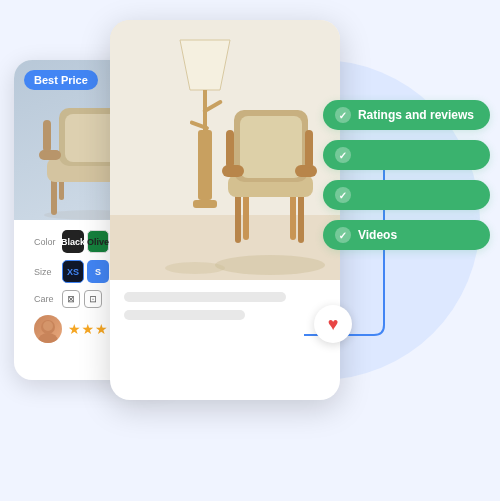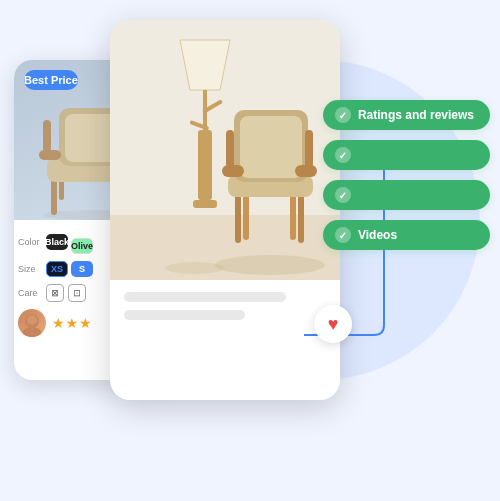--- a/index.html
+++ b/index.html
@@ -88,52 +88,52 @@
       justify-content: center;
     }
     .best-price-badge {
       position: absolute;
       top: 10px;
       left: 10px;
       background: #4285f4;
       color: #fff;
       font-size: 11px;
       font-weight: 700;
-      padding: 4px 0;
+      padding: 4px 10px;
       border-radius: 20px;
       z-index: 5;
     }
     .left-card-content {
-      padding: 10px 4px 6px;
+      padding: 10px 20px 6px;
     }
     .row-item {
       display: flex;
       align-items: center;
       margin-bottom: 7px;
       font-size: 10px;
       color: #555;
     }
     .row-label {
       width: 28px;
       color: #888;
       font-size: 9px;
     }
     .badge {
       display: inline-flex;
       align-items: center;
       justify-content: center;
       width: 22px;
-      height: 16px;
+      height: 23px;
       border-radius: 5px;
       font-size: 9px;
       font-weight: 700;
       margin-right: 3px;
     }
     .badge-dark { background: #222; color: #fff; }
-    .badge-outline { background: #86efac; color: #222; border: 1.5px solid #ddd; margin-top: 8px; }
+    .badge-outline { background: #15803d; color: #222; border: 1.5px solid #ddd; }
     .badge-blue { background: #4285f4; color: #fff; }
     .badge-blue-outline { background: #0f172a; color: #4285f4; border: 1.5px solid #4285f4; }
     .wash-icon {
       width: 18px;
       height: 18px;
       border: 1.5px solid #aaa;
       border-radius: 4px;
       display: inline-flex;
       align-items: center;
       justify-content: center;

